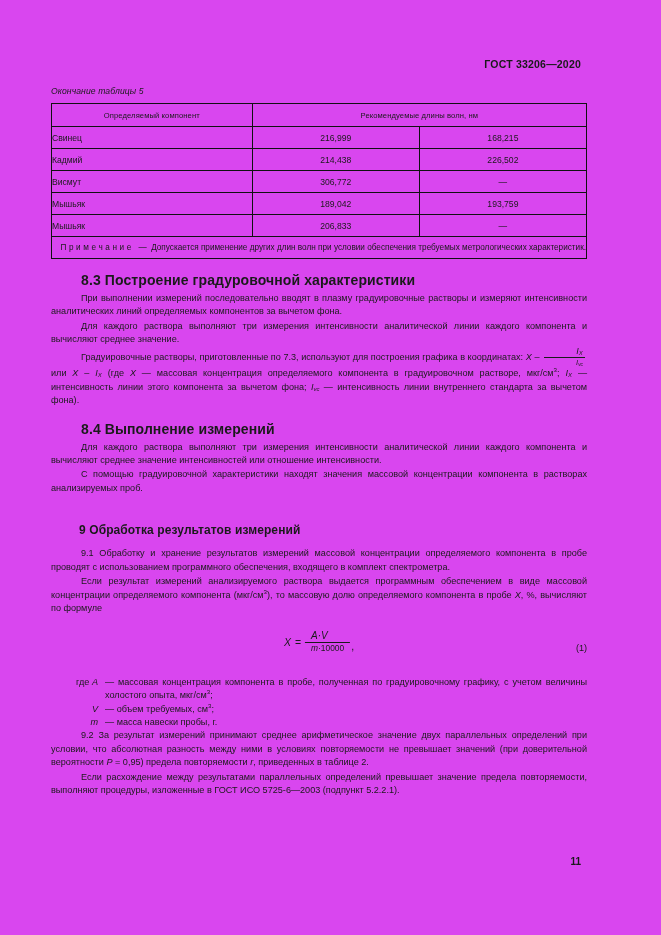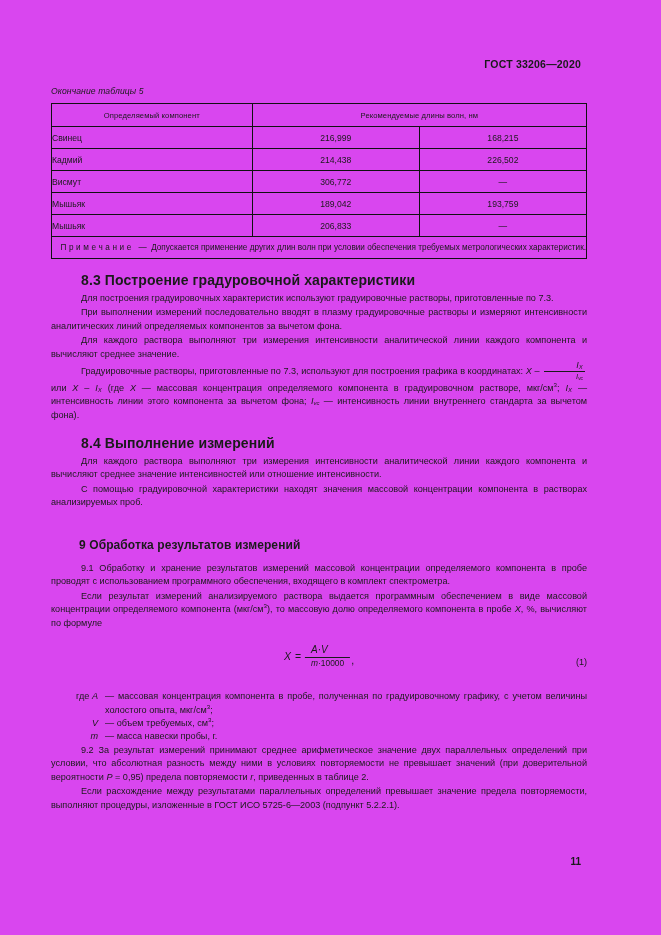--- a/index.html
+++ b/index.html
@@ -273,21 +273,20 @@
         <tr>
           <td class="note-cell" colspan="3">
             <span class="note-label">Примечание</span><span>&nbsp;&nbsp;—&nbsp;&nbsp;</span><span>Допускается применение других длин волн при условии обеспечения требуемых метрологических характеристик.</span>
           </td>
         </tr>
       </tbody>
     </table>
 
     <div class="h3">8.3 Построение градуровочной характеристики</div>
 
-    <p class="body">Для построения градуировочных характеристик используют градуировочные растворы, приготовленные по 7.3.</p>
     <p class="body">При выполнении измерений последовательно вводят в плазму градуировочные растворы и измеряют интенсивности аналитических линий определяемых компонентов за вычетом фона.</p>
     <p class="body">Для каждого раствора выполняют три измерения интенсивности аналитической линии каждого компонента и вычисляют среднее значение.</p>
 
     <p class="body"><span>Градуировочные растворы, приготовленные по 7.3, используют для построения графика в координатах: </span><span class="mathvar">X</span><span> – </span><span class="frac"><span class="top"><span>I</span><sub class="sub">X</sub></span><span class="bar"></span><span class="bot"><span>I</span><sub class="sub">vc</sub></span></span><span> или </span><span class="mathvar">X</span><span> – </span><span class="mathvar">I</span><sub class="sub">X</sub><span> (где </span><span class="mathvar">X</span><span> — массовая концентрация определяемого компонента в градуировочном растворе, мкг/см</span><sup class="sup">3</sup><span>; </span><span class="mathvar">I</span><sub class="sub">X</sub><span> — интенсивность линии этого компонента за вычетом фона; </span><span class="mathvar">I</span><sub class="sub">vc</sub><span> — интенсивность линии внутреннего стандарта за вычетом фона).</span></p>
 
     <div class="h3">8.4 Выполнение измерений</div>
 
     <p class="body">Для каждого раствора выполняют три измерения интенсивности аналитической линии каждого компонента и вычисляют среднее значение интенсивностей или отношение интенсивности.</p>
     <p class="body">С помощью градуировочной характеристики находят значения массовой концентрации компонента в растворах анализируемых проб.</p>
 

